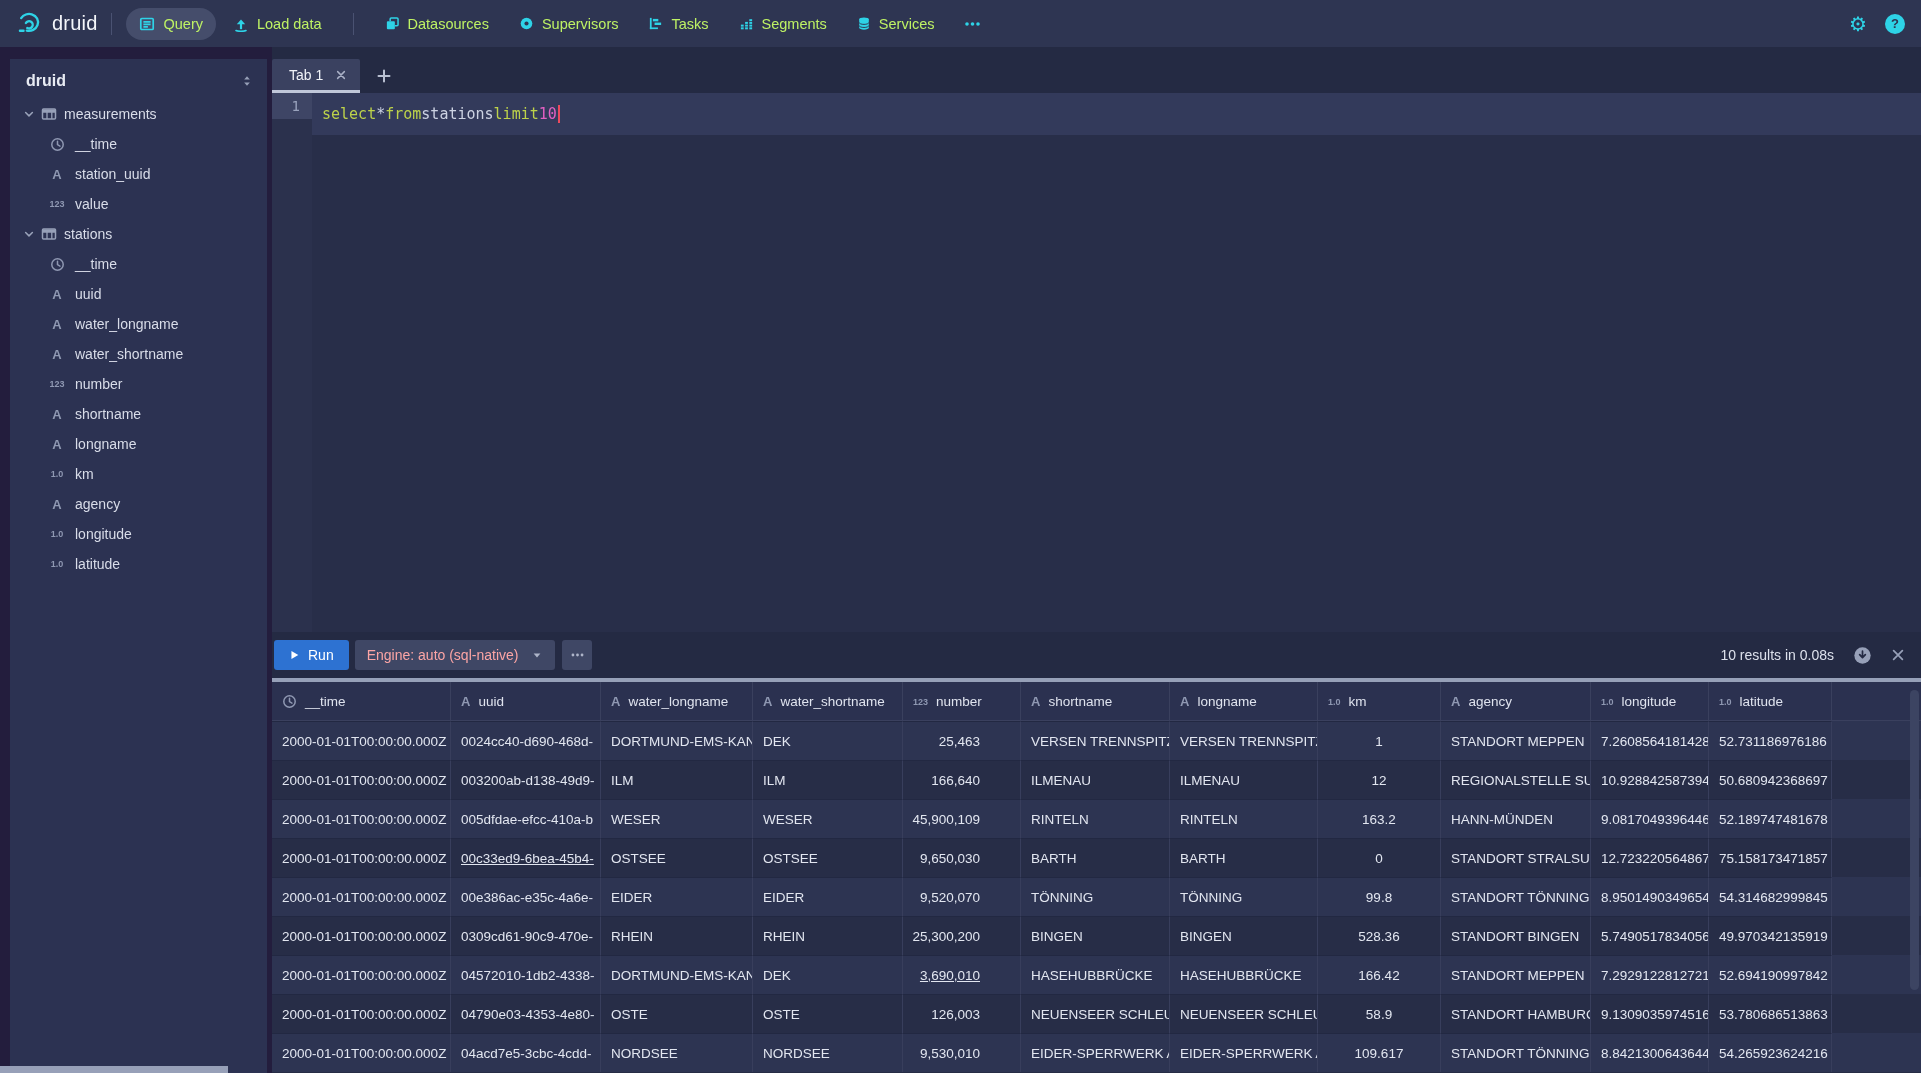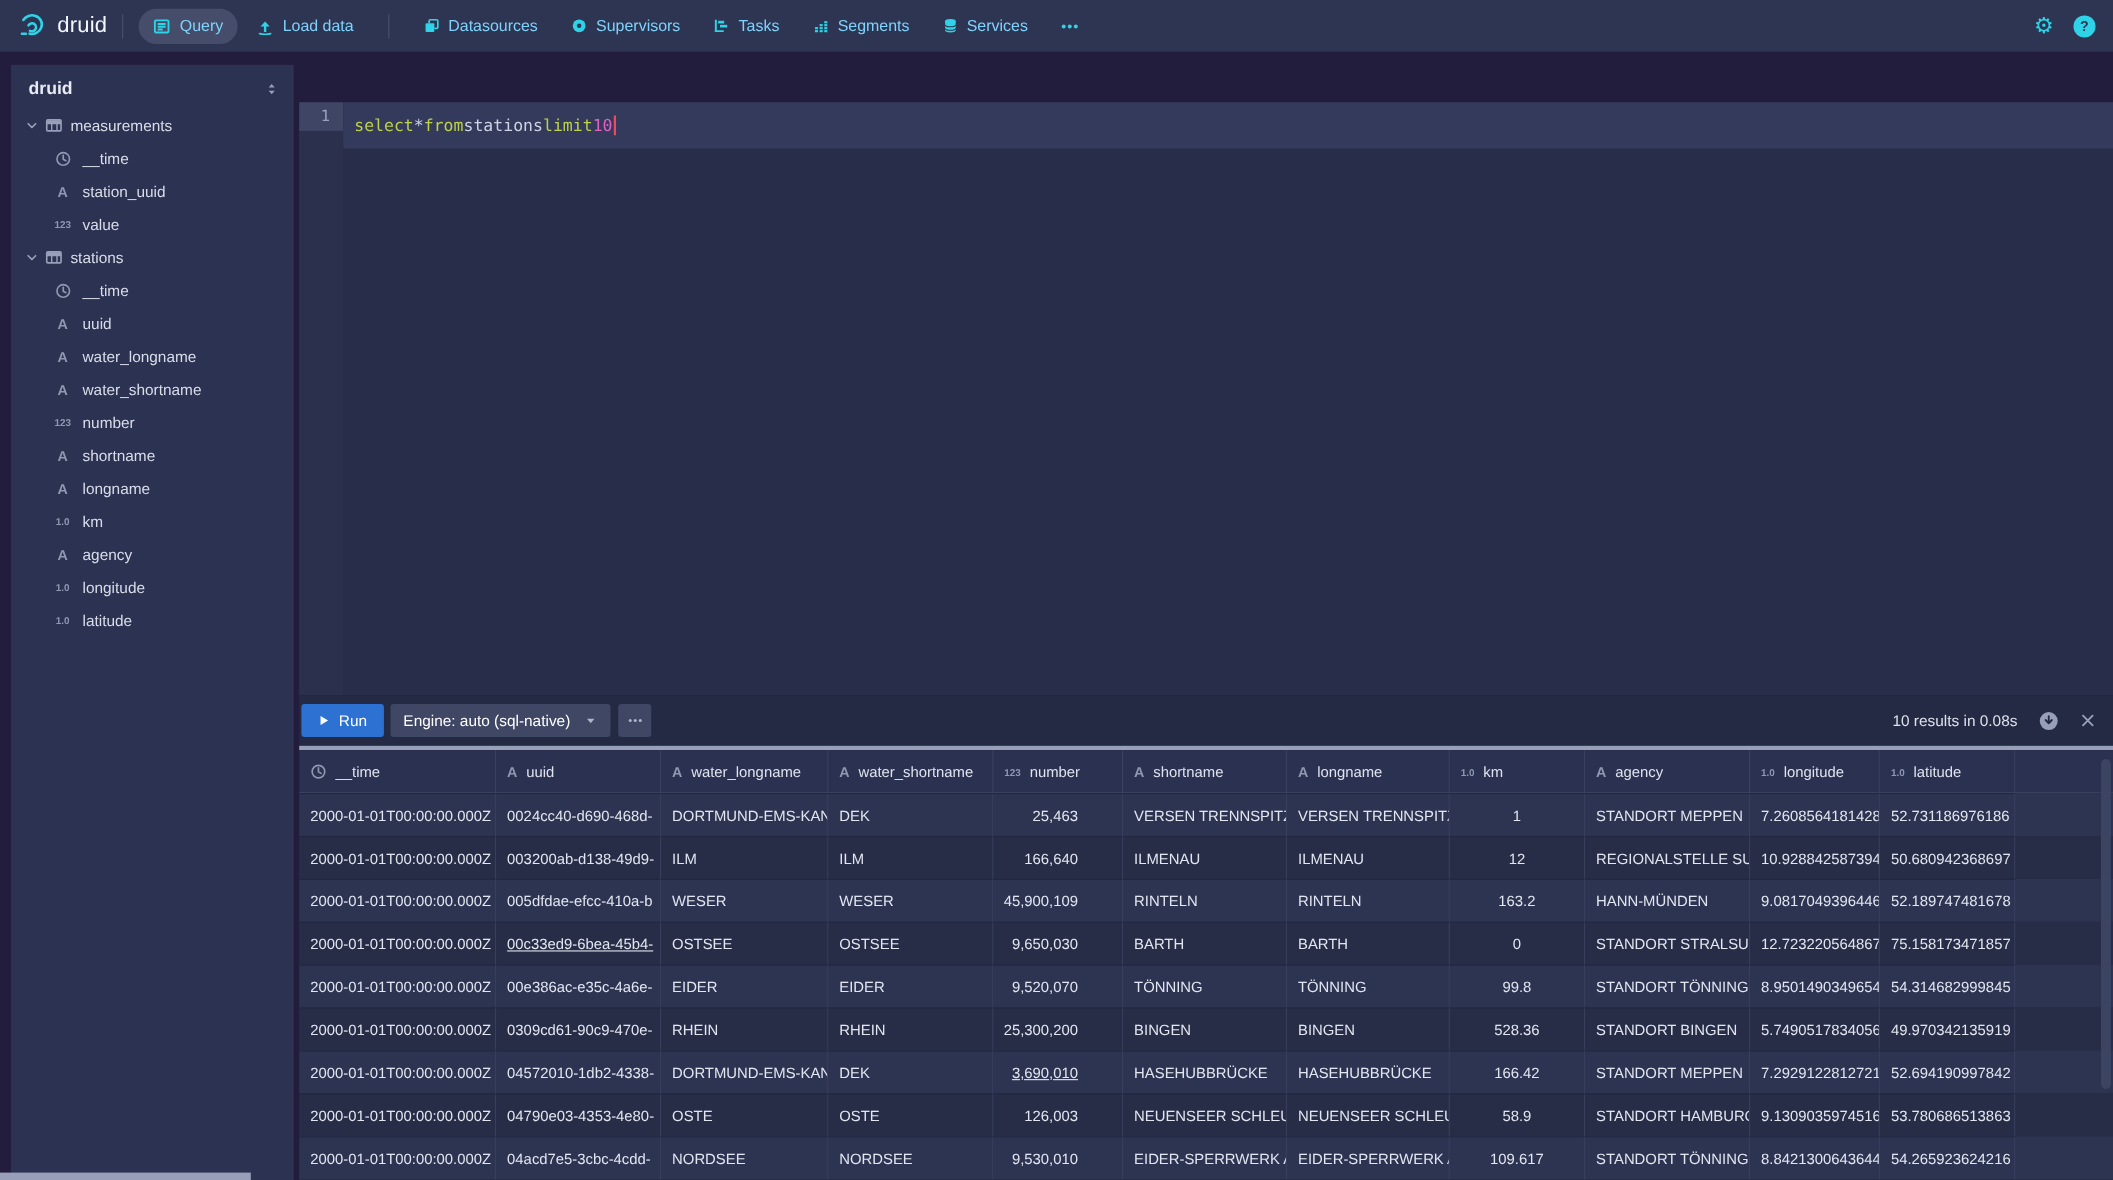--- a/index.html
+++ b/index.html
@@ -13,21 +13,21 @@
   svg { display:block; }
 
   
   .navbar { position:absolute; top:0; left:0; right:0; height:47px; background:#2e3552;
     display:flex; align-items:center; padding:0 16px; z-index:10; }
   .logo { display:flex; align-items:center; gap:9px; }
   .logo-text { color:#f4f6fa; font-size:20px; font-weight:500; letter-spacing:.2px; }
   .nav-divider { width:1px; height:22px; background:#4a5272; margin:0 14px; flex:none; }
   .nav-items { display:flex; align-items:center; gap:4px; }
   .nav-item { display:flex; align-items:center; gap:8px; height:32px; padding:0 13px;
-    border-radius:16px; color:#7dd3fc; font-size:14.5px; cursor:pointer; white-space:nowrap; }
+    border-radius:16px; color:#bef264; font-size:14.5px; cursor:pointer; white-space:nowrap; }
   .nav-item.active { background:#454d6b; }
   .nav-ic { color:#2ed3e7; display:flex; align-items:center; }
   .nav-right { margin-left:auto; display:flex; align-items:center; gap:18px; }
   .gear-btn { color:#2ed3e7; font-size:20px; line-height:1; cursor:pointer; }
   .help-btn { width:20px; height:20px; border-radius:50%; background:#2ed3e7; color:#2e3552;
     font-weight:bold; font-size:13px; display:flex; align-items:center; justify-content:center; cursor:pointer; }
 
   
   .sidebar { position:absolute; top:59px; left:10px; width:257px; bottom:0; background:#2c3252; overflow:hidden; }
   .schema-header { display:flex; align-items:center; justify-content:space-between; padding:13px 13px 9px 16px; }
@@ -65,21 +65,21 @@
     padding-left:10px; font-size:15px; color:#ccd2e2; white-space:pre; }
   .tok-kw { color:#bdd24a; } .tok-num { color:#e160c2; }
   .tok-id { color:#ccd2e2; } .tok-op { color:#ccd2e2; }
   .caret { width:2px; height:18px; background:#ec4a5e; margin-left:1px; }
 
   .runbar { position:absolute; left:0; right:0; bottom:395px; height:46px; background:#242a43;
     display:flex; align-items:center; padding:0 16px 0 2px; }
   .run-btn { display:flex; align-items:center; gap:8px; height:30px; padding:0 15px;
     background:#2d72d2; border-radius:3px; color:#fff; font-size:14px; cursor:pointer; }
   .engine-btn { display:flex; align-items:center; gap:13px; height:30px; padding:0 12px;
-    background:#3f4765; border-radius:3px; color:#ffffff; font-size:14px; margin-left:6px; cursor:pointer;text-align:center; }
+    background:#3f4765; border-radius:3px; color:#fca5a5; font-size:14px; margin-left:6px; cursor:pointer;text-align:center; }
   .engine-caret { color:#aeb5c9; display:flex; }
   .more-btn { width:30px; height:30px; background:#3f4765; border-radius:3px;
     display:flex; align-items:center; justify-content:center; color:#aeb5c9; margin-left:7px; cursor:pointer; }
   .runbar-right { margin-left:auto; display:flex; align-items:center; gap:19px; }
   .results-summary { color:#dde1ec; font-size:14px; }
   .dl-btn { color:#97a0b8; display:flex; cursor:pointer; }
   .close-results { color:#97a0b8; display:flex; cursor:pointer; }
 
   .splitter { position:absolute; left:0; right:0; bottom:391px; height:4px; background:#96a0b8; cursor:row-resize; }
 
@@ -350,20 +350,35 @@
               </span>
                 <span>latitude</span>
               </div>
           </div>
         </div>
       </div>
   </div>
 
   <div class="main">
 
+    <div class="tabbar">
+      <div class="tab">
+        <span>Tab 1</span>
+        <span class="tab-close">
+            <svg width="12" height="12" viewBox="0 0 16 16" stroke="currentColor" stroke-width="1.9" stroke-linecap="round">
+              <path d="M3.5 3.5l9 9M12.5 3.5l-9 9"></path>
+            </svg>
+          </span>
+      </div>
+      <div class="add-tab">
+          <svg width="16" height="16" viewBox="0 0 16 16" stroke="currentColor" stroke-width="2" stroke-linecap="round">
+            <path d="M8 2.5v11M2.5 8h11"></path>
+          </svg>
+        </div>
+    </div>
 
     <div class="editor">
       <div class="gutter">
         <div class="gutter-line1">1</div>
       </div>
       <div class="code-area">
         <div class="code-line" id="sql-code"><span class="tok-kw">select</span> <span class="tok-op">*</span> <span class="tok-kw">from</span> <span class="tok-id">stations</span> <span class="tok-kw">limit</span> <span class="tok-num">10</span><span class="caret"></span></div>
       </div>
     </div>
 

